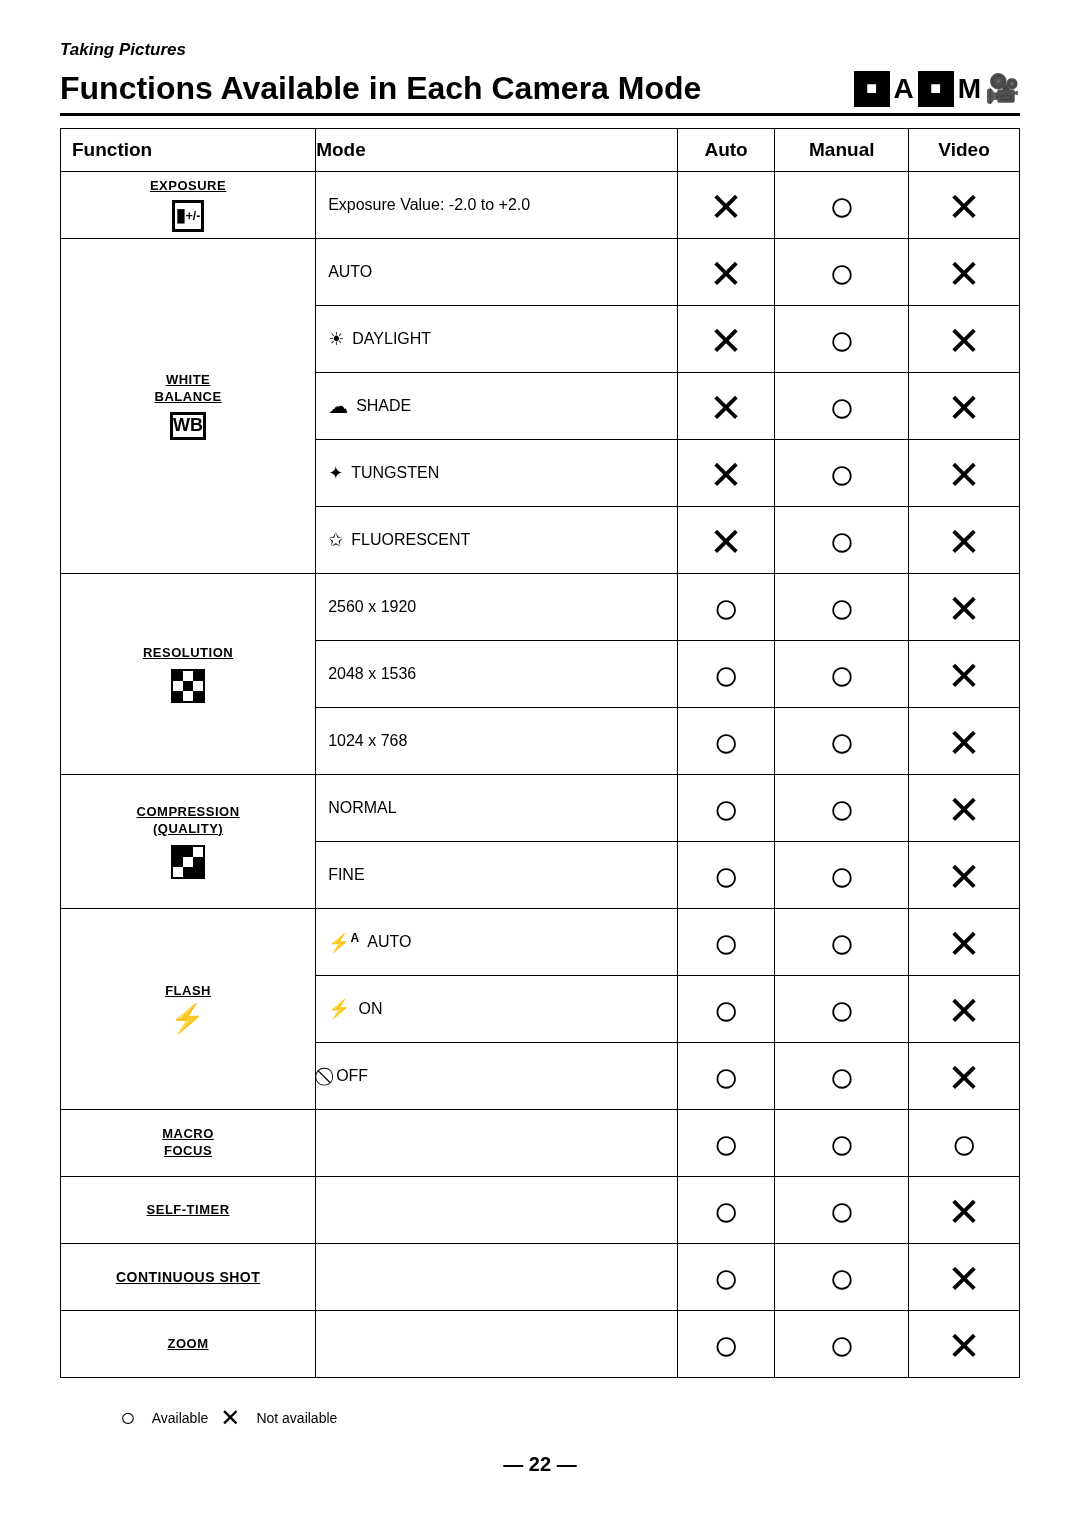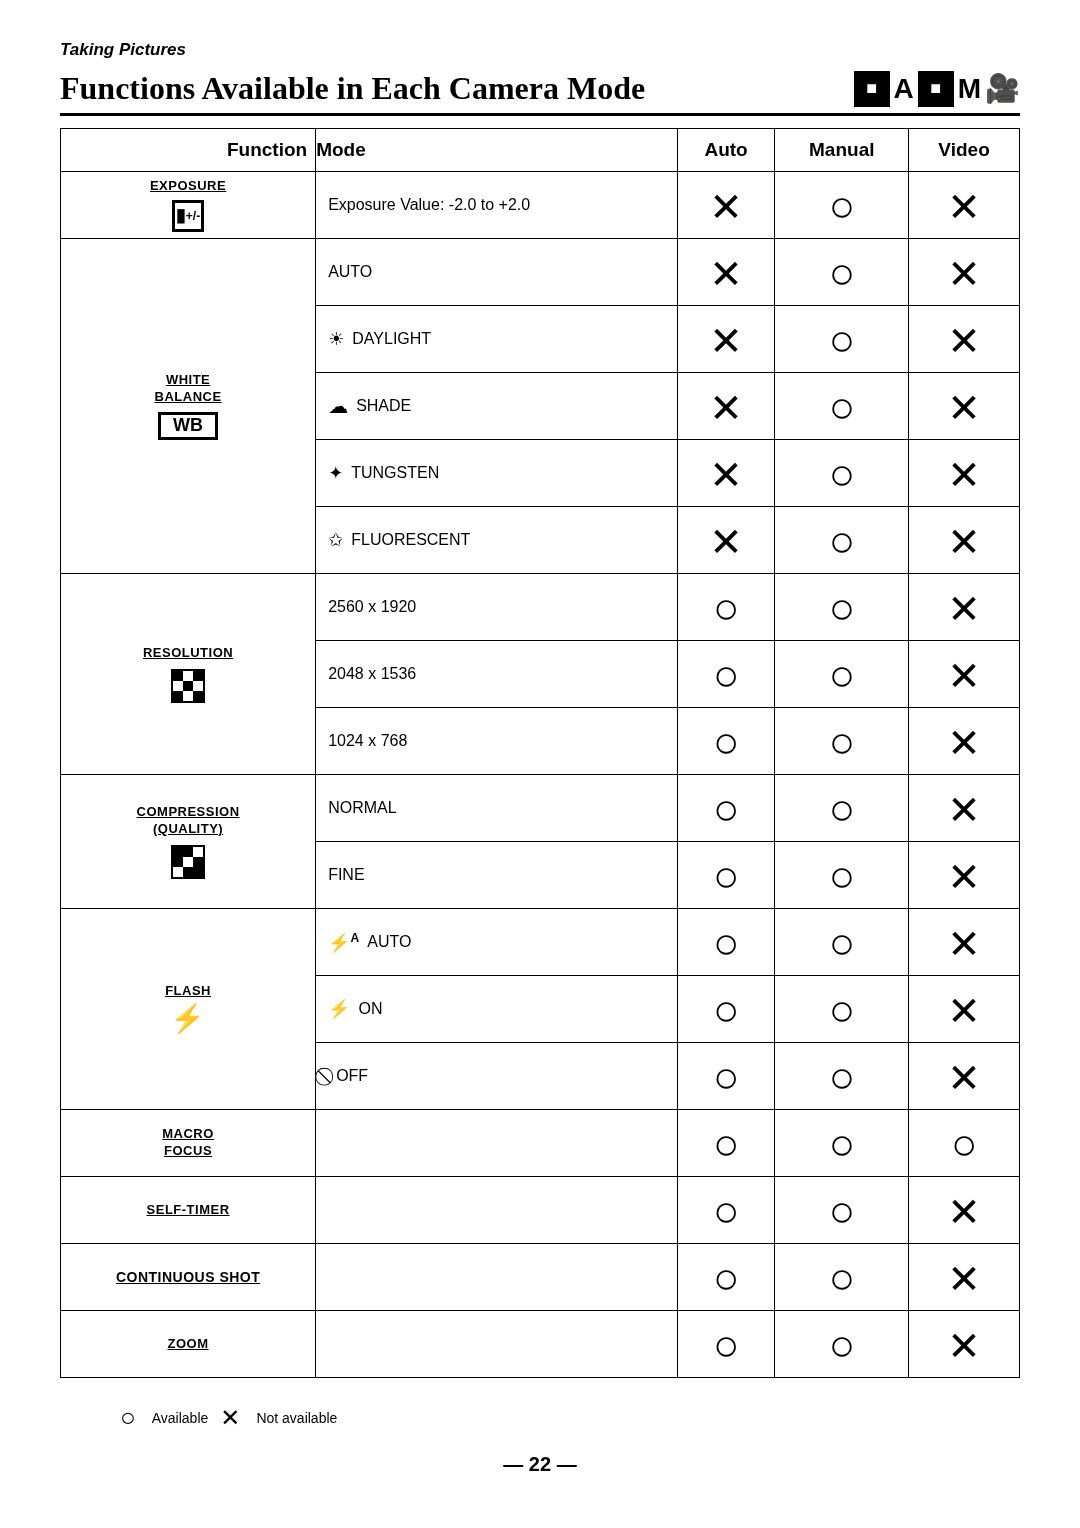--- a/index.html
+++ b/index.html
@@ -21,21 +21,21 @@
       align-items: center;
       justify-content: space-between;
       border-bottom: 3px solid #000;
       padding-bottom: 6px;
       margin-bottom: 12px;
     }
 
     .page-title {
       font-size: 32px;
       font-weight: 900;
-      font-family: Liberation Serif, serif;
+      font-family: Liberation Sans, sans-serif;
     }
 
     .camera-icons {
       display: flex;
       align-items: center;
       gap: 4px;
       font-size: 28px;
       font-weight: bold;
     }
 
@@ -79,21 +79,21 @@
     }
 
     th {
       font-size: 19px;
       font-weight: bold;
       background: #fff;
       padding: 10px 8px;
     }
 
     th.fn-header {
-      text-align: right;
+      text-align: left;
       padding-left: 11px;
     }
 
     th.mode-header {
       text-align: left;
       padding-left: 0;
     }
 
     td.fn-cell {
       text-align: center;
@@ -142,21 +142,21 @@
     .fn-icon {
       font-size: 22px;
       margin-top: 2px;
     }
 
     .wb-icon {
       display: inline-flex;
       align-items: center;
       justify-content: center;
       border: 3px solid #000;
-      width: 60px;
+      width: 36px;
       height: 28px;
       font-size: 18px;
       font-weight: 900;
       margin-top: 4px;
     }
 
     .mode-cell-with-icon {
       display: flex;
       align-items: center;
       gap: 8px;

